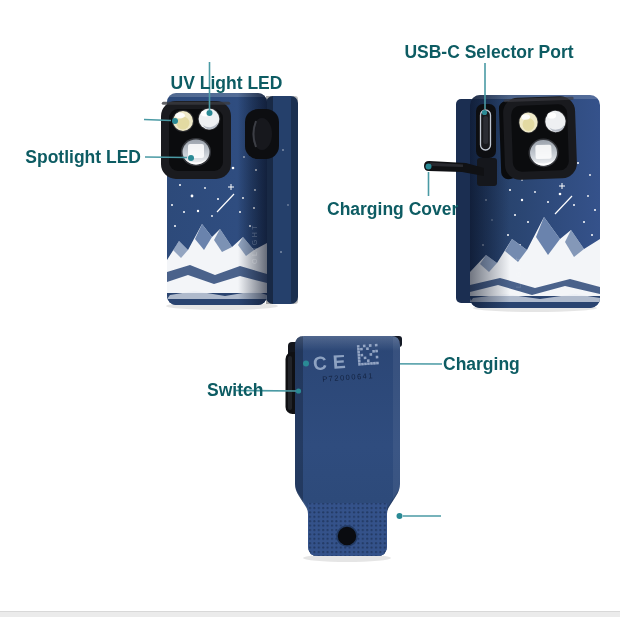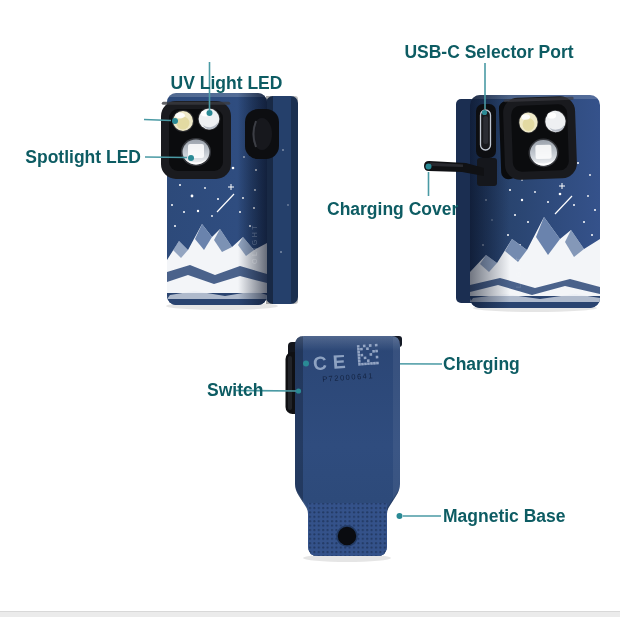--- a/index.html
+++ b/index.html
@@ -374,16 +374,15 @@
 
 
   <div class="callout" style="right:479px;top:148px;">Spotlight LED</div>
 
   <div class="callout center" style="left:327px;top:200px;width:123px;">Charging Cover</div>
 
   <div class="callout" style="left:172px;top:381px;margin-left:35px;">Switch</div>
 
   <div class="callout" style="left:443px;top:355px;">Charging</div>
 
-  <div class="callout" style="left:443px;top:507px;">Magnetic Base</div>
 
   <div class="bottom-bar"></div>
 </div>
 
 </body></html>

